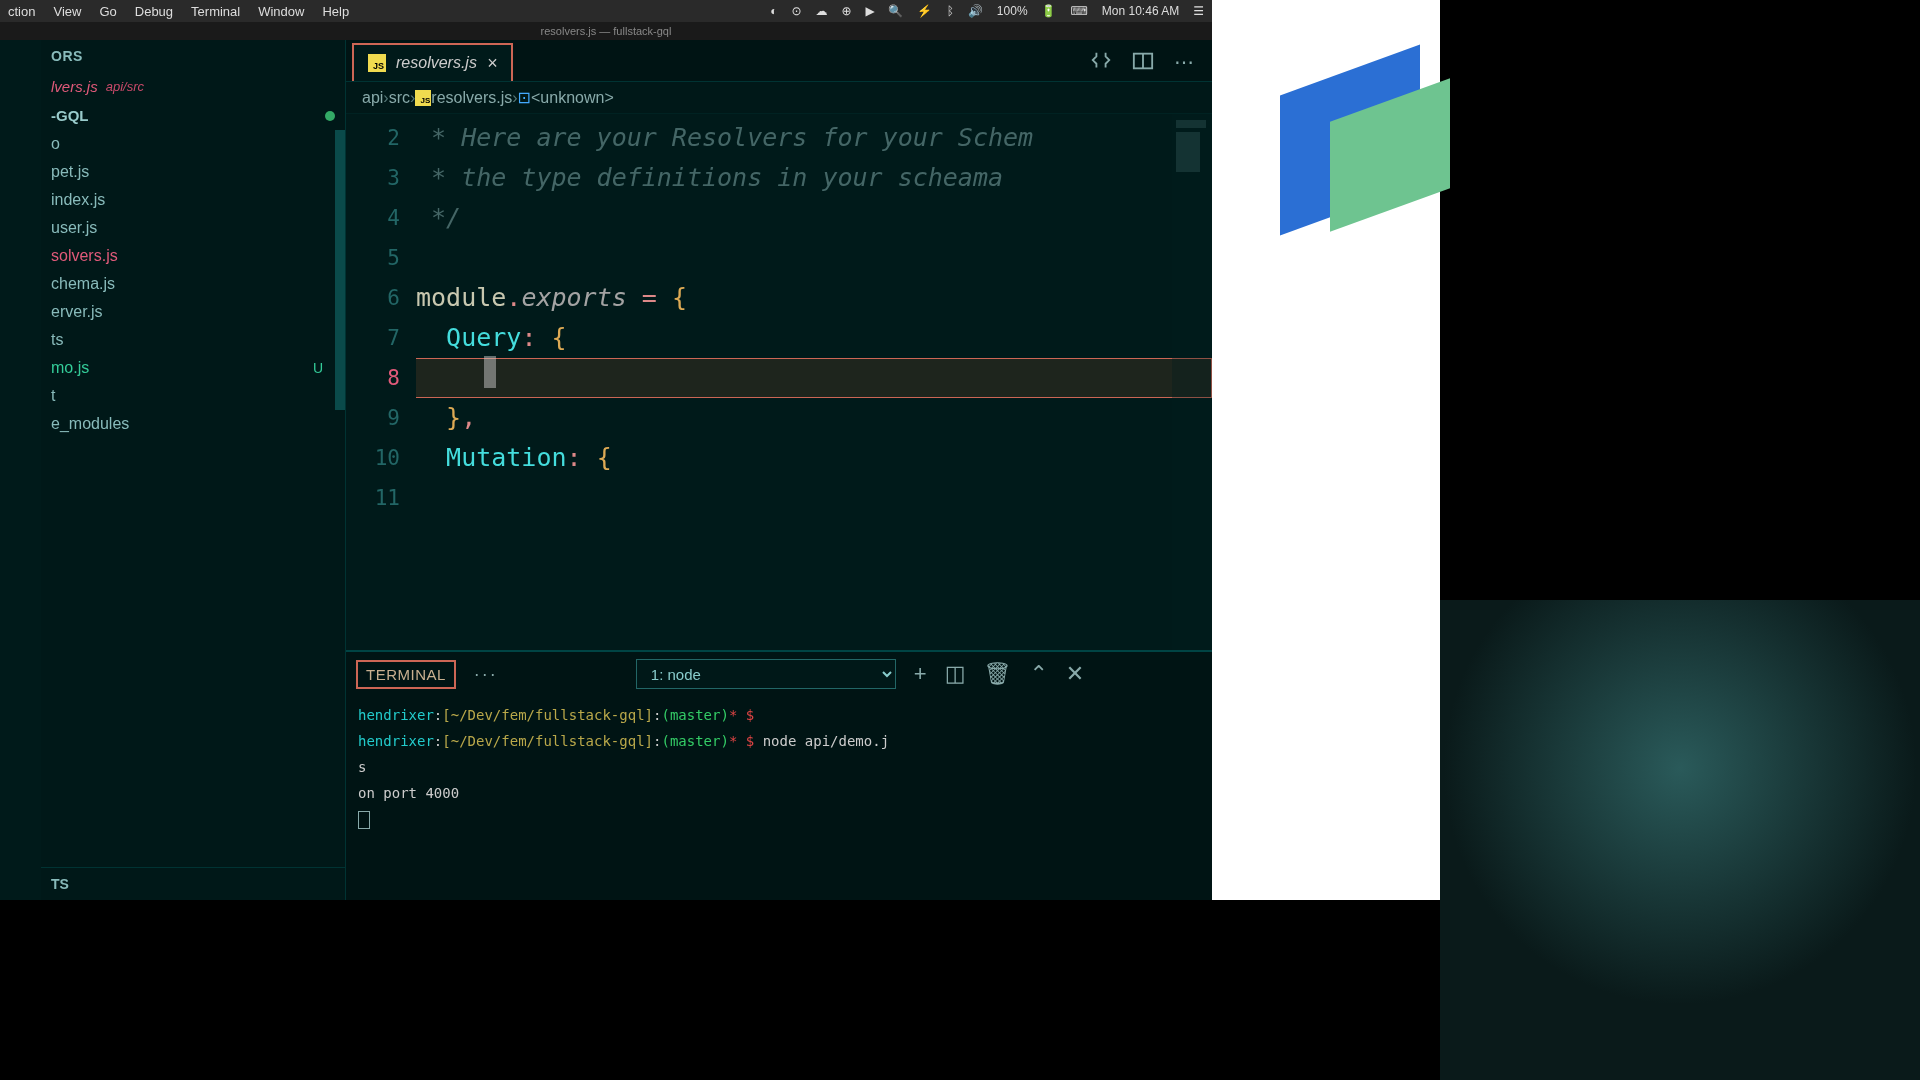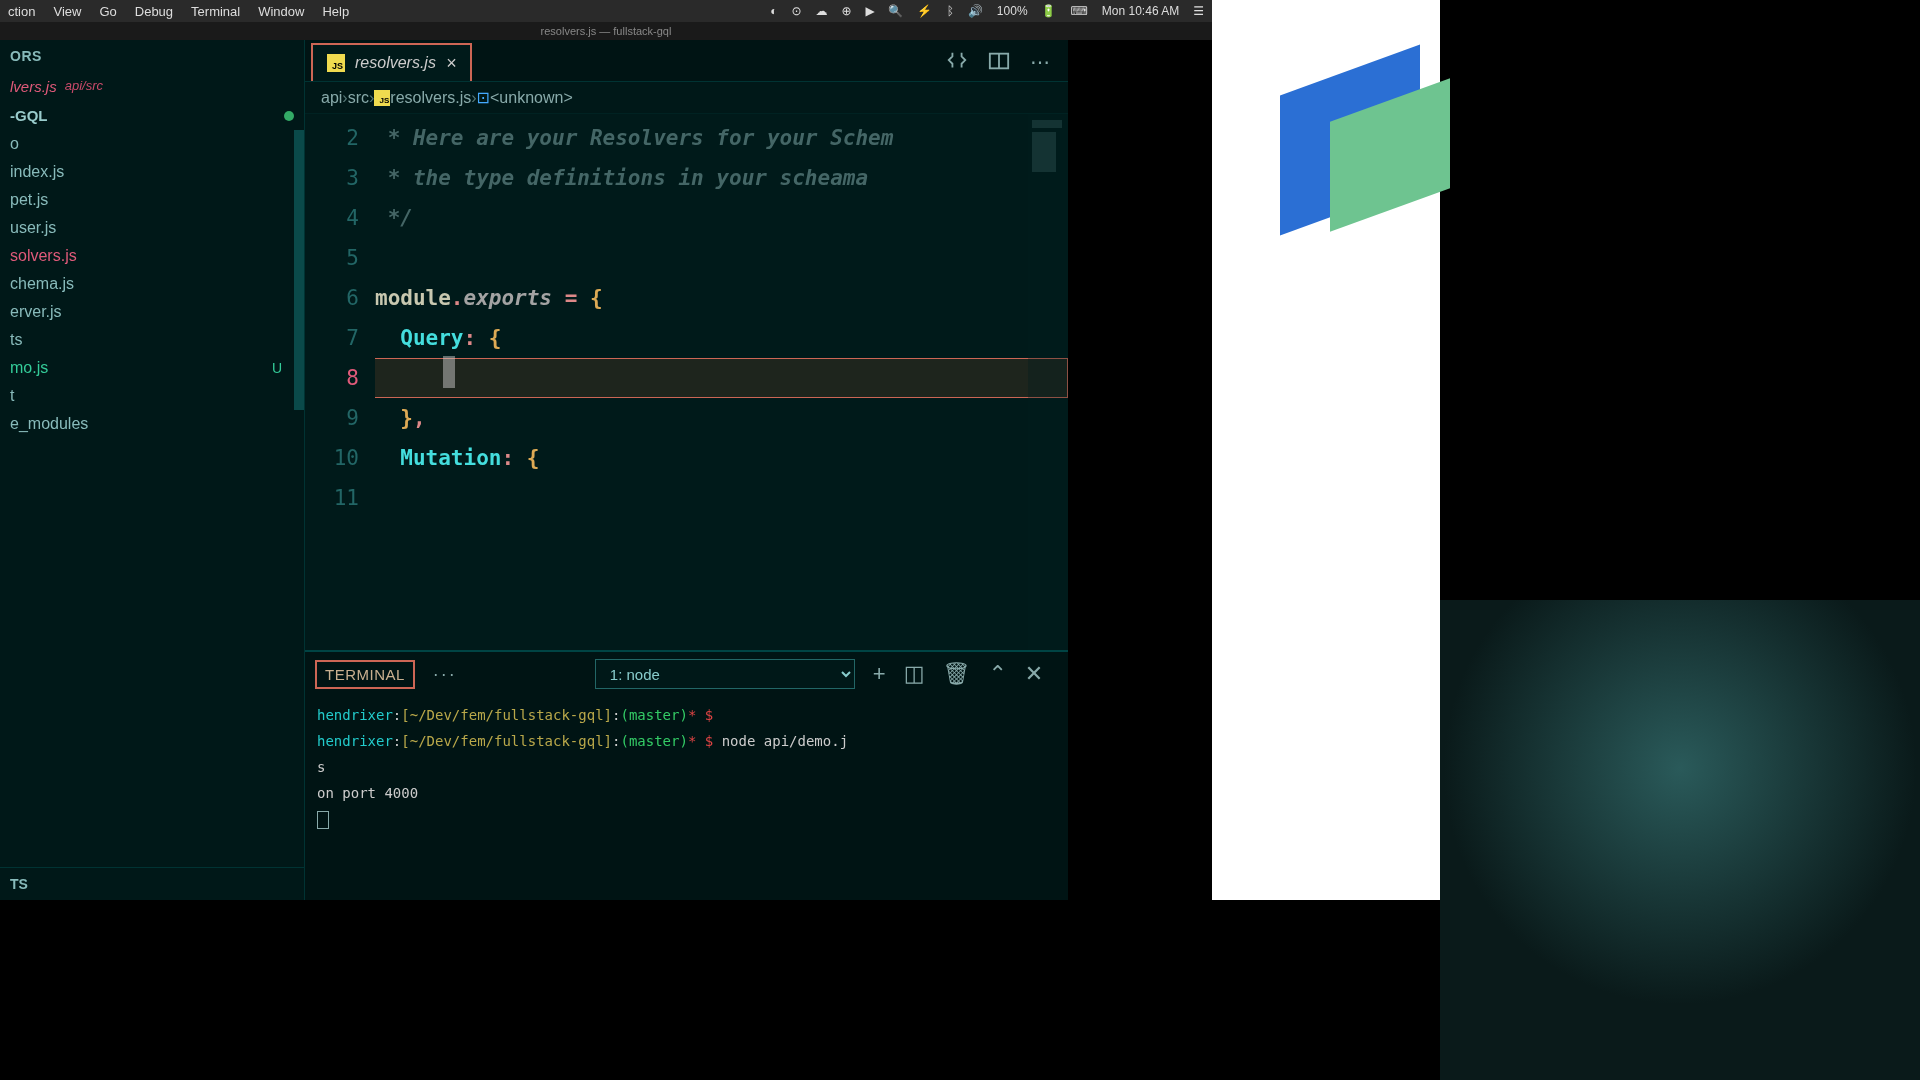--- a/index.html
+++ b/index.html
@@ -18,39 +18,40 @@
 }
 .mac-menubar .left, .mac-menubar .right { display: flex; gap: 18px; align-items: center; }
 .mac-menubar .right { gap: 14px; font-size: 12px; }
 .mac-titlebar {
   height: 18px; width: 1212px;
   background: #1a1a1a; color: #888;
   display: flex; align-items: center; justify-content: center;
   font-size: 11px;
 }
 .vscode {
-  width: 1068px; height: 860px;
+  width: 1212px; height: 860px;
   background: #001a1a;
   display: flex; flex-direction: column;
   position: relative;
+  padding-left: 41px;
 }
 .main-area { flex: 1; display: flex; overflow: hidden; }
 .sidebar {
   width: 305px; background: #001818;
   border-right: 1px solid #033;
   display: flex; flex-direction: column;
   color: #7aa;
 }
 .sidebar-header {
   padding: 8px 10px; font-size: 14px; font-weight: 600;
   color: #8bb; letter-spacing: 0.5px;
 }
 .sidebar-openfile {
   padding: 6px 10px; font-size: 15px; font-style: italic;
-  display: flex; gap: 8px; align-items: flex-start;
+  display: flex; gap: 8px; align-items: center;
 }
 .sidebar-openfile .fname { color: #e05a7a; }
 .sidebar-openfile .path { color: #c94a6a; font-size: 13px; }
 .sidebar-project {
   padding: 6px 10px; font-size: 15px; font-weight: 600;
   color: #9cc; display: flex; justify-content: space-between; align-items: center;
 }
 .sidebar-project .dot { width: 10px; height: 10px; border-radius: 50%; background: #3a6; }
 .file-list { flex: 1; overflow-y: auto; position: relative; }
 .file-item {
@@ -107,21 +108,21 @@
 .breadcrumb .sym-icon { color: #4af; }
 .code-editor {
   flex: 1; display: flex; position: relative; overflow: hidden;
   font-family: "SF Mono", Menlo, Consolas, monospace;
 }
 .gutter {
   width: 70px; text-align: right; padding-right: 16px;
   color: #266; font-size: 21px; line-height: 40px; padding-top: 4px;
 }
 .gutter .active { color: #e05a7a; }
-.code-lines { flex: 1; padding-top: 4px; font-size: 21px; line-height: 40px; position: relative; font-weight: bold; }
+.code-lines { flex: 1; padding-top: 4px; font-size: 25px; line-height: 40px; position: relative; }
 .code-lines .line { height: 40px; white-space: pre; }
 .line.hl { background: rgba(200,100,50,0.15); border: 1px solid #c65; border-left: none; }
 .c-comment { color: #466; font-style: italic; }
 .c-prop { color: #4dd; }
 .c-ident { color: #c8c8b0; }
 .c-punc { color: #d88; }
 .c-brace { color: #da5; }
 .c-export { color: #a3a3a3; font-style: italic; }
 .cursor-block {
   position: absolute; width: 12px; height: 32px;
@@ -245,24 +246,24 @@
       <div class="sidebar-project">
         <span>-GQL</span>
         <span class="dot"></span>
       </div>
       <div class="file-list" id="file-list">
         <div class="sidebar-scroll-indicator"></div>
       <div class="file-item ">
             <span>o</span>
           </div>
           <div class="file-item ">
+            <span>pet.js</span>
+          </div>
+          <div class="file-item ">
             <span>index.js</span>
-          </div>
-          <div class="file-item ">
-            <span>pet.js</span>
           </div>
           <div class="file-item ">
             <span>user.js</span>
           </div>
           <div class="file-item active">
             <span>solvers.js</span>
           </div>
           <div class="file-item ">
             <span>chema.js</span>
           </div>

